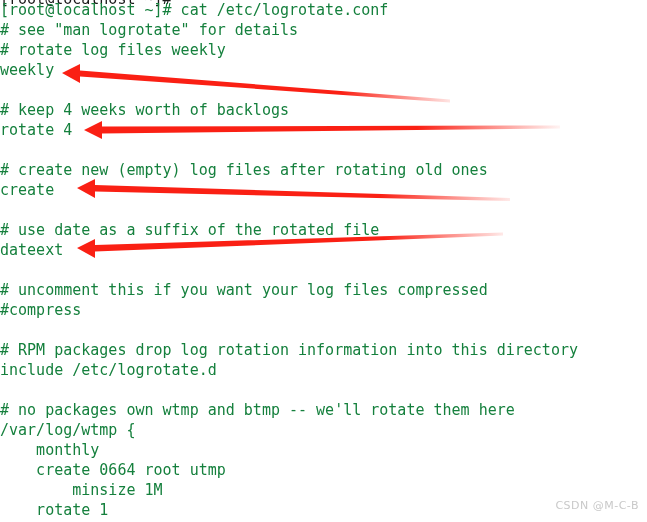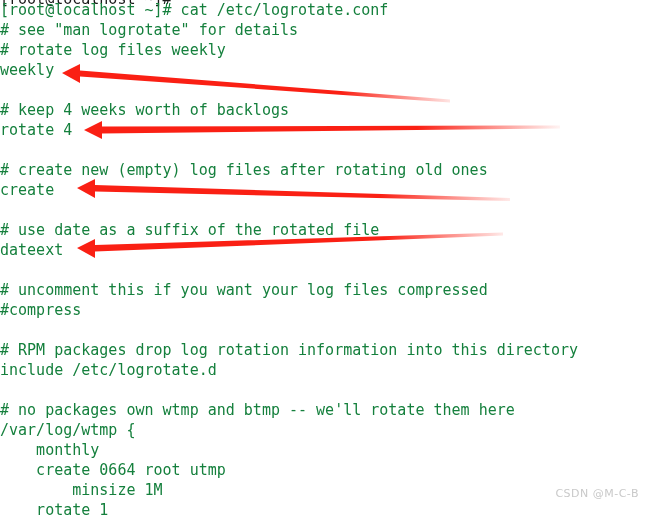--- a/index.html
+++ b/index.html
@@ -50,21 +50,21 @@
     position: absolute;
     left: 0;
     top: 0;
     width: 647px;
     height: 522px;
     pointer-events: none;
   }
   #watermark {
     position: absolute;
     right: 8px;
-    bottom: 22px;
+    bottom: 10px;
     font-family: "DejaVu Sans", "Liberation Sans", sans-serif;
     font-size: 11px;
     color: #c9c9c9;
     letter-spacing: 0.5px;
     white-space: pre;
   }
 </style>
 </head>
 <body>
 

